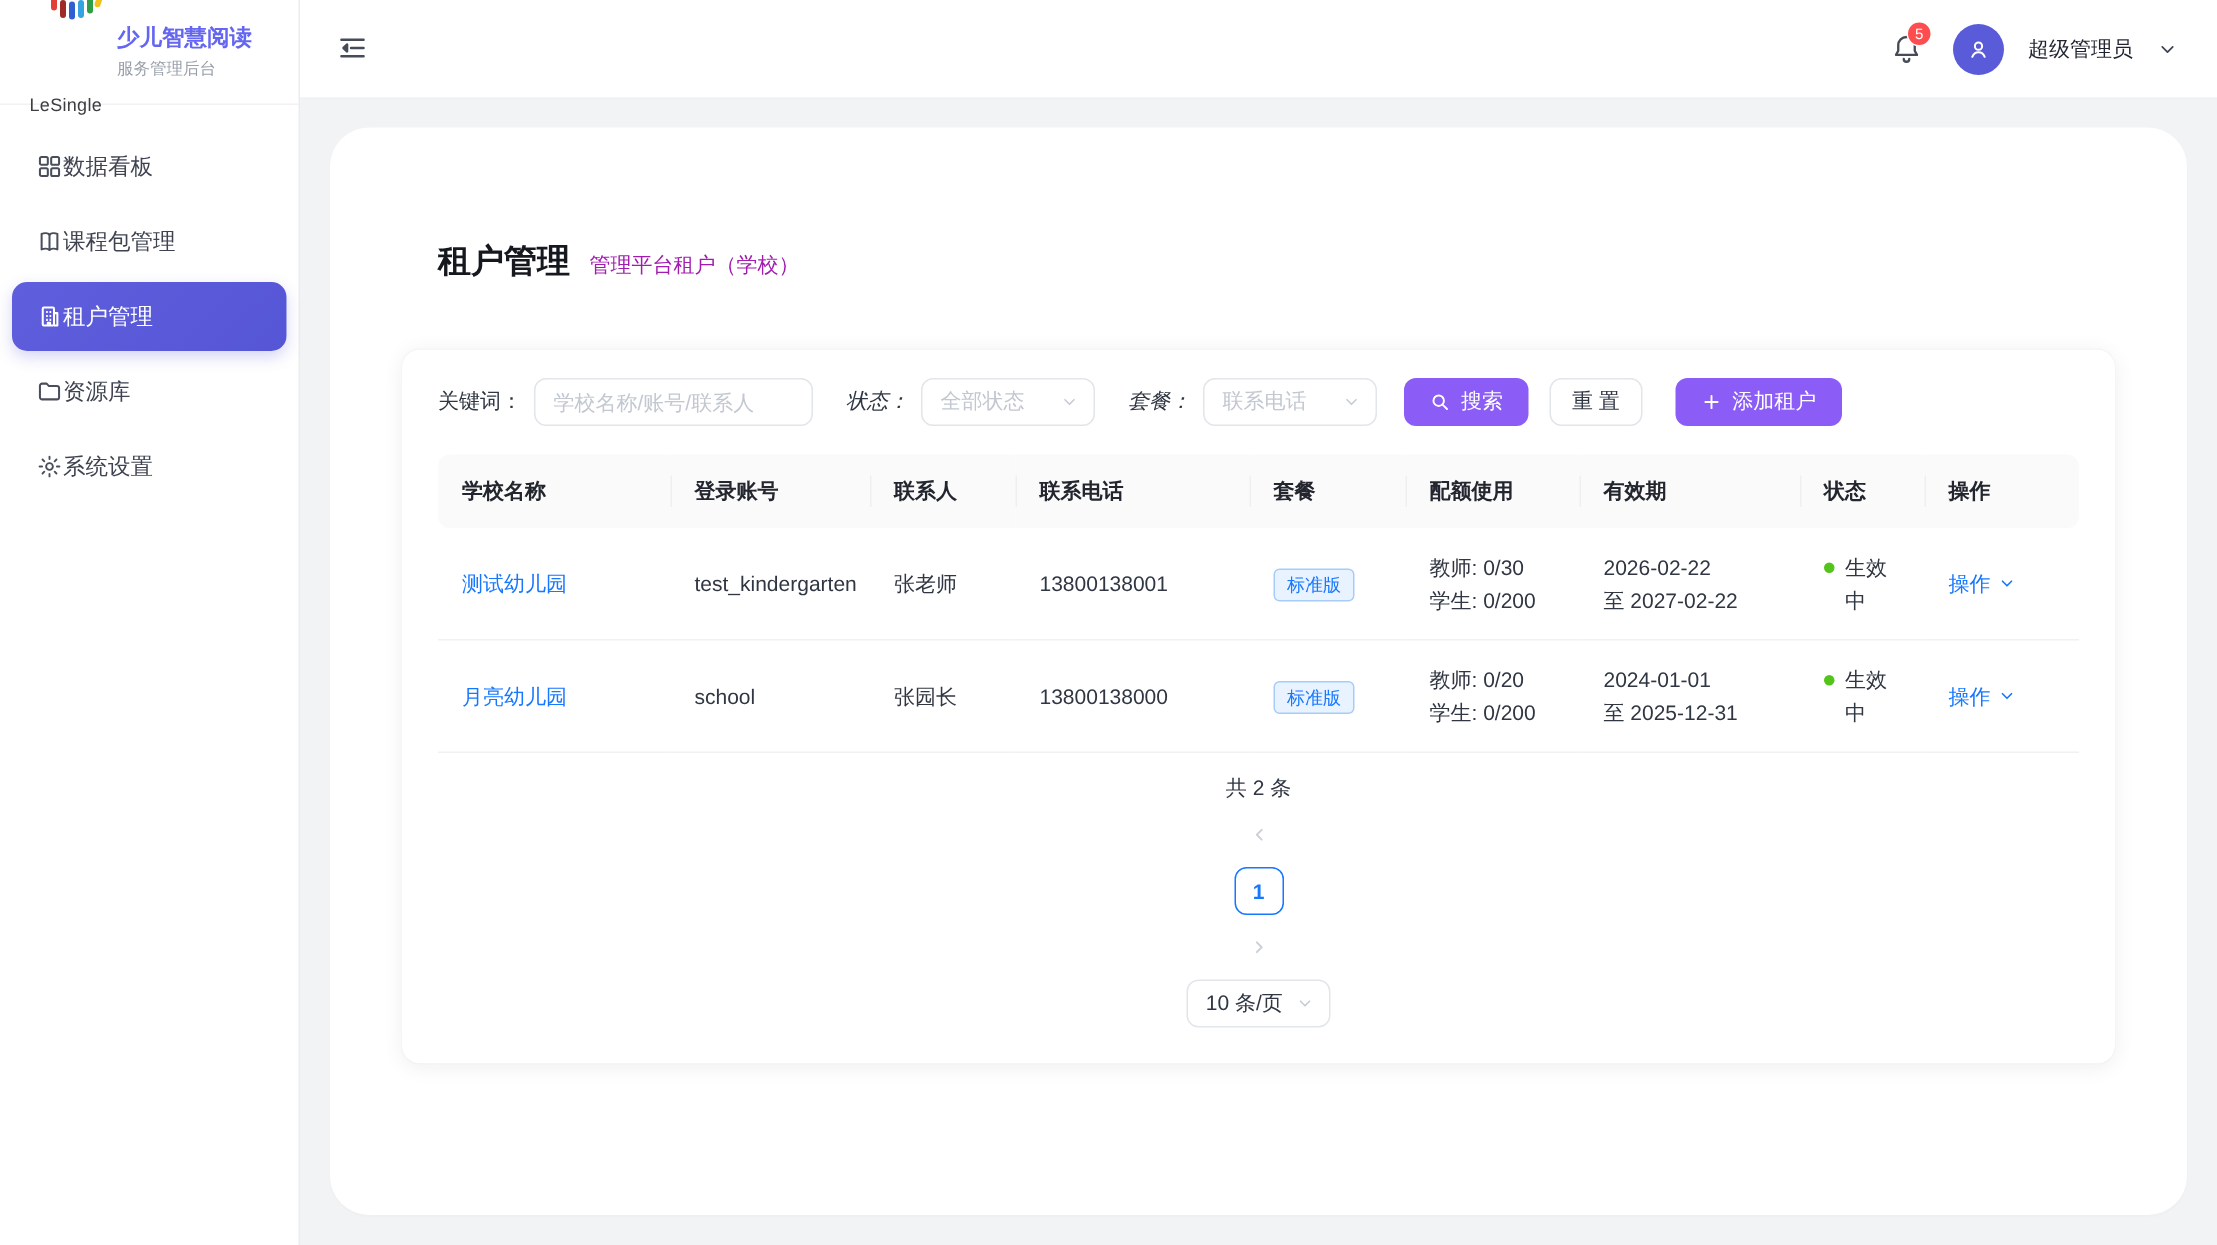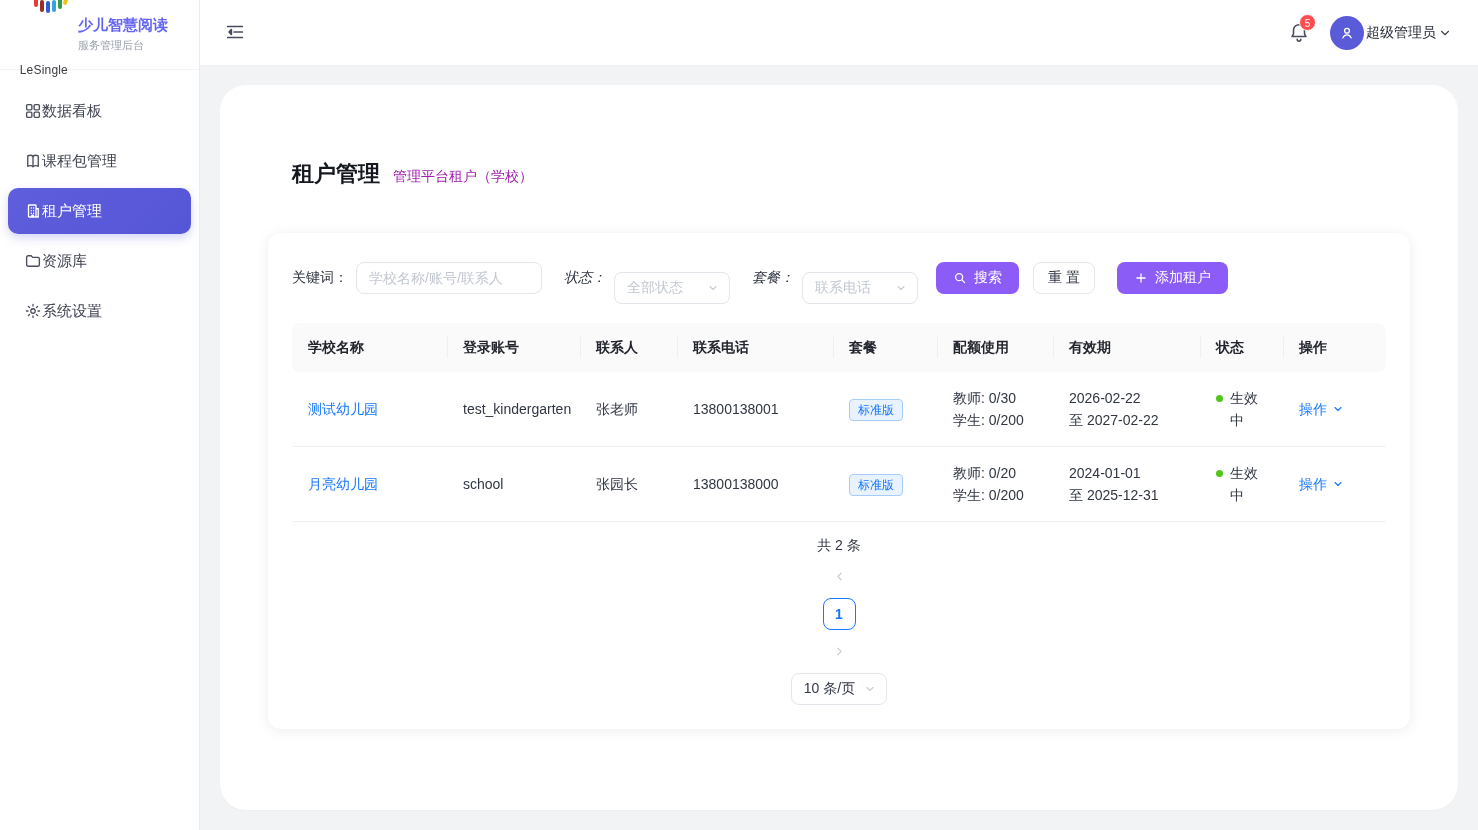--- a/index.html
+++ b/index.html
@@ -41,21 +41,21 @@
   
   .header { position:absolute; left:200px; top:0; width:1278px; height:66px;
     background:#fff; display:flex; align-items:center; justify-content:space-between;
     padding:0 26px 0 24px; border-bottom:1px solid #eef0f3; z-index:2; }
   .fold-btn { width:24px; height:24px; color:#454b57; cursor:pointer; }
   .header-right { display:flex; align-items:center; gap:18px; }
   .bell-wrap { position:relative; width:24px; height:24px; color:#454b57; cursor:pointer; }
   .bell-badge { position:absolute; top:-7px; left:11px; min-width:17px; height:17px;
     background:#ff4d4f; color:#fff; font-size:10px; line-height:17px; text-align:center;
     border-radius:9px; padding:0 4px; border:1px solid #fff; }
-  .user-chip { display:flex; align-items:center; gap:2px; cursor:pointer; }
+  .user-chip { display:flex; align-items:center; gap:16px; cursor:pointer; }
   .avatar { width:34px; height:34px; border-radius:50%; background:#5a5bd8;
     display:flex; align-items:center; justify-content:center; color:#fff; }
   .user-name { font-size:14px; color:#1f2430; }
   .chev { color:#3f4350; }
 
   
   .card { position:absolute; left:220px; top:85px; width:1238px; height:725px;
     background:#fff; border-radius:26px; box-shadow:0 1px 2px rgba(0,0,0,.02); }
   .page-head { position:absolute; left:72px; top:74px; display:flex;
     align-items:baseline; gap:13px; }
@@ -69,21 +69,21 @@
   
   .filter-row { display:flex; align-items:center; margin-bottom:19px; }
   .f-label { color:#303642; margin-right:8px; white-space:nowrap; }
   .txt-input { width:186px; height:32px; border:1px solid #e2e5ea; border-radius:8px;
     padding:0 12px; font-size:14px; color:#303642; outline:none;
     font-family:"Liberation Sans","DejaVu Sans",sans-serif; }
   .txt-input::placeholder { color:#c2c7d0; }
   .gap-l { margin-left:22px;font-style:italic; }
   .select-box { width:116px; height:32px; border:1px solid #e2e5ea; border-radius:8px;
     display:flex; align-items:center; justify-content:space-between; padding:0 10px 0 12px;
-    color:#c2c7d0; cursor:pointer; background:#fff;margin-top:20px; }
+    color:#c2c7d0; cursor:pointer; background:#fff; }
   .select-box .sel-chev { color:#c7ccd4; }
   .btn { height:32px; border-radius:8px; display:inline-flex; align-items:center;
     justify-content:center; gap:7px; font-size:14px; cursor:pointer; border:none;
     font-family:"Liberation Sans","DejaVu Sans",sans-serif; }
   .btn-primary { background:#8b5cf6; color:#fff; padding:0 17px; }
   .btn-plain { background:#fff; color:#303642; border:1px solid #e2e5ea; padding:0 14px; }
   .ml18 { margin-left:18px; } .ml14 { margin-left:14px; } .ml22 { margin-left:22px; }
 
   
   table { width:1094px; border-collapse:separate; border-spacing:0; table-layout:fixed; }

